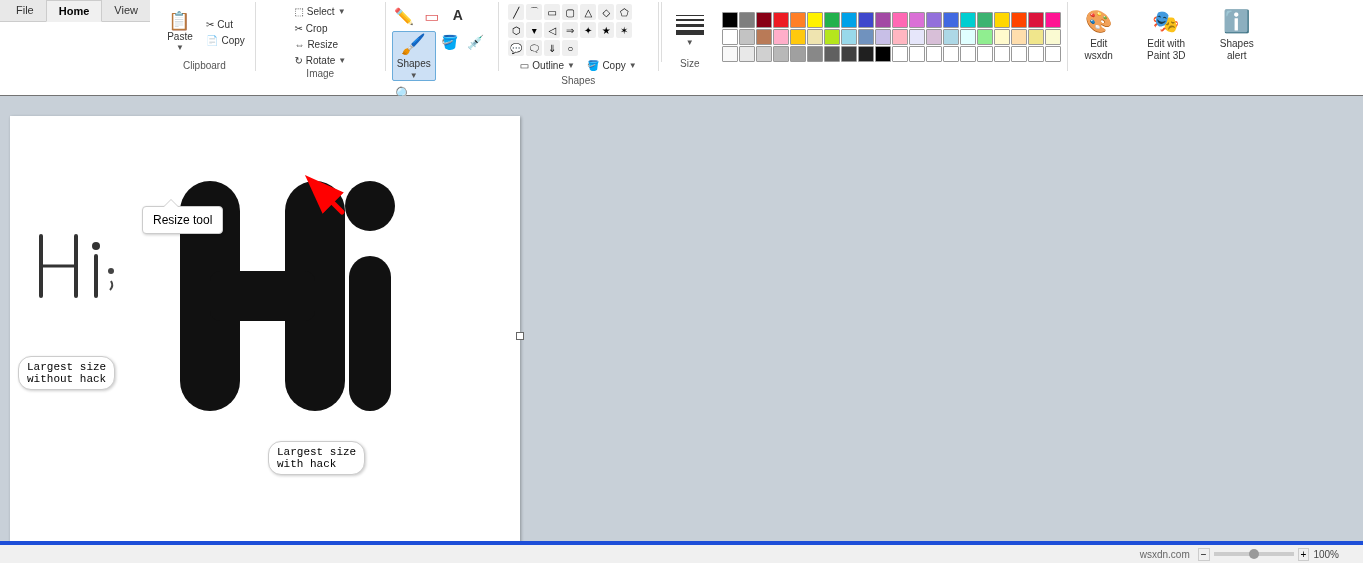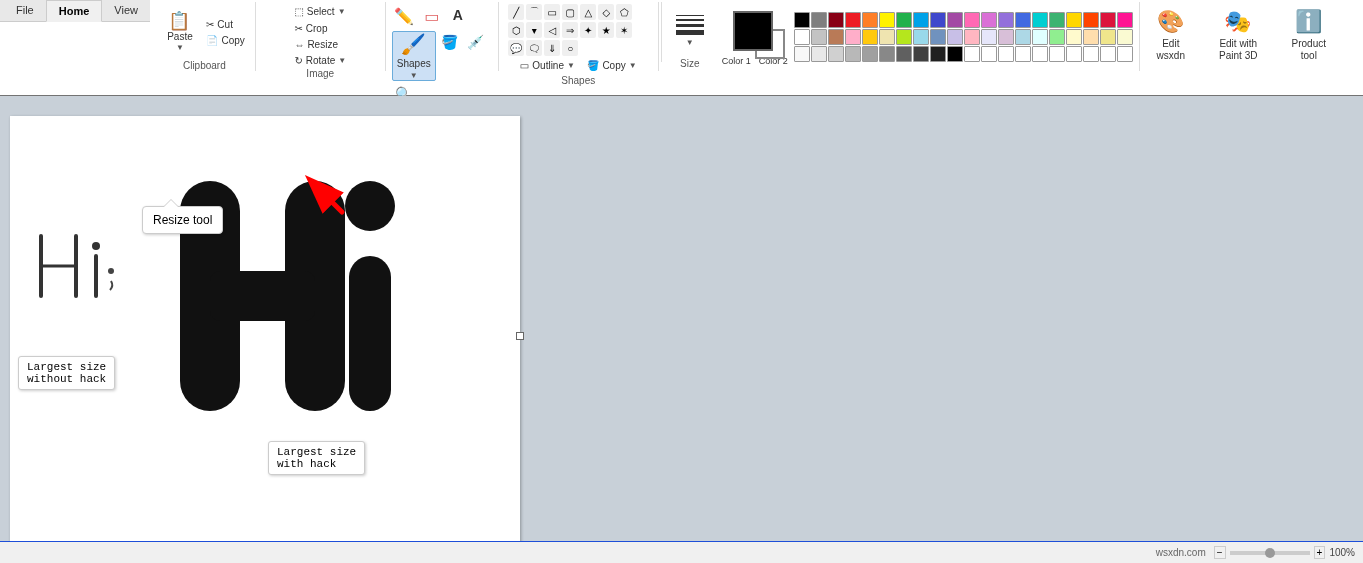--- a/index.html
+++ b/index.html
@@ -277,41 +277,41 @@
       border-left: 7px solid transparent;
       border-right: 7px solid transparent;
       border-bottom: 7px solid white;
     }
 
     
     .label-box {
       position: absolute;
       background: white;
       border: 1px solid #ccc;
-      border-radius: 3px;
+      border-radius: 13px;
       padding: 4px 8px;
       font-size: 11px;
       font-family: 'Courier New', monospace;
       box-shadow: 1px 1px 3px rgba(0,0,0,0.2);
     }
 
     
     .brushes-btn {
       background: #cce0f5 !important;
       border-color: #6aacdb !important;
     }
 
     
     .status-bar {
       height: 22px;
       background: #f0f0f0;
-      border-top: 1px solid #1d4ed8;
-      display: flex;
-      align-items: center;
-      padding: 0 8px;
+      border-top: 4px solid #1d4ed8;
+      display: flex;
+      align-items: center;
+      padding: 0 24px;
       font-size: 10px;
       color: #444;
       position: absolute;
       bottom: 0;
       left: 0;
       right: 0;
     }
     .status-right {
       margin-left: auto;
       display: flex;
@@ -491,30 +491,20 @@
           <div style="width:28px;height:3px;background:#333;"></div>
           <div style="width:28px;height:5px;background:#333;"></div>
         </div>
         <span class="arrow-down">▼</span>
       </button>
       <div style="font-size:10px;color:#555;margin-top:auto;">Size</div>
     </div>
 
     <div class="colors-section">
 
-      <div style="display:flex;flex-direction:column;align-items:center;gap:1px;">
-        <div style="position:relative;width:44px;height:40px;margin:4px;">
-          <div class="color-box-large" style="background:#000000;position:absolute;top:0;left:0;z-index:2;"></div>
-          <div class="color-box-overlay" style="background:#ffffff;z-index:1;"></div>
-        </div>
-        <div style="display:flex;gap:8px;font-size:9px;color:#333;">
-          <span>Color 1</span>
-          <span>Color 2</span>
-        </div>
-      </div>
 
       <div style="display:flex;flex-direction:column;gap:1px;">
 
         <div class="color-swatches-row">
           <div class="color-swatch" style="background:#000000;"></div>
           <div class="color-swatch" style="background:#7f7f7f;"></div>
           <div class="color-swatch" style="background:#880015;"></div>
           <div class="color-swatch" style="background:#ed1c24;"></div>
           <div class="color-swatch" style="background:#ff7f27;"></div>
           <div class="color-swatch" style="background:#fff200;"></div>
@@ -592,21 +582,21 @@
     <div style="display:flex;flex-direction:column;align-items:center;padding:4px;">
       <button class="edit-btn-large">
         <span style="font-size:22px;">🎭</span>
         <span style="font-size:10px;text-align:center;max-width:55px;line-height:1.2;">Edit with Paint 3D</span>
       </button>
     </div>
 
     <div style="display:flex;flex-direction:column;align-items:center;padding:4px;">
       <button class="edit-btn-large">
         <span style="font-size:22px;">ℹ️</span>
-        <span style="font-size:10px;text-align:center;max-width:50px;line-height:1.2;">Product tool</span>
+        <span style="font-size:10px;text-align:center;max-width:50px;line-height:1.2;">Shapes alert</span>
       </button>
     </div>
 
   </div>
 </div>
 
 <div style="display:flex;height:calc(563px - 96px - 22px);position:relative;">
 
   <div class="canvas-area">
 

